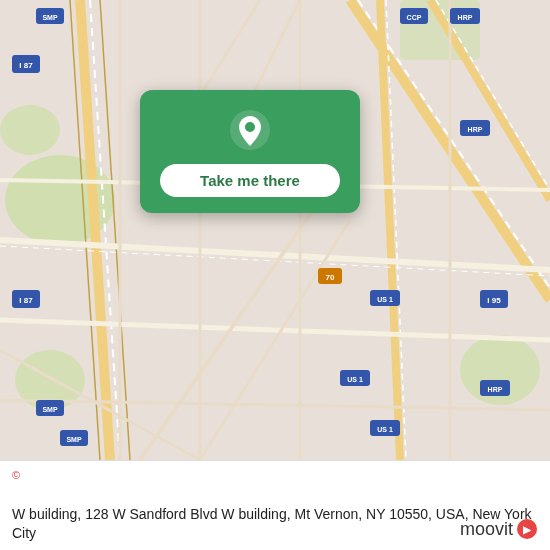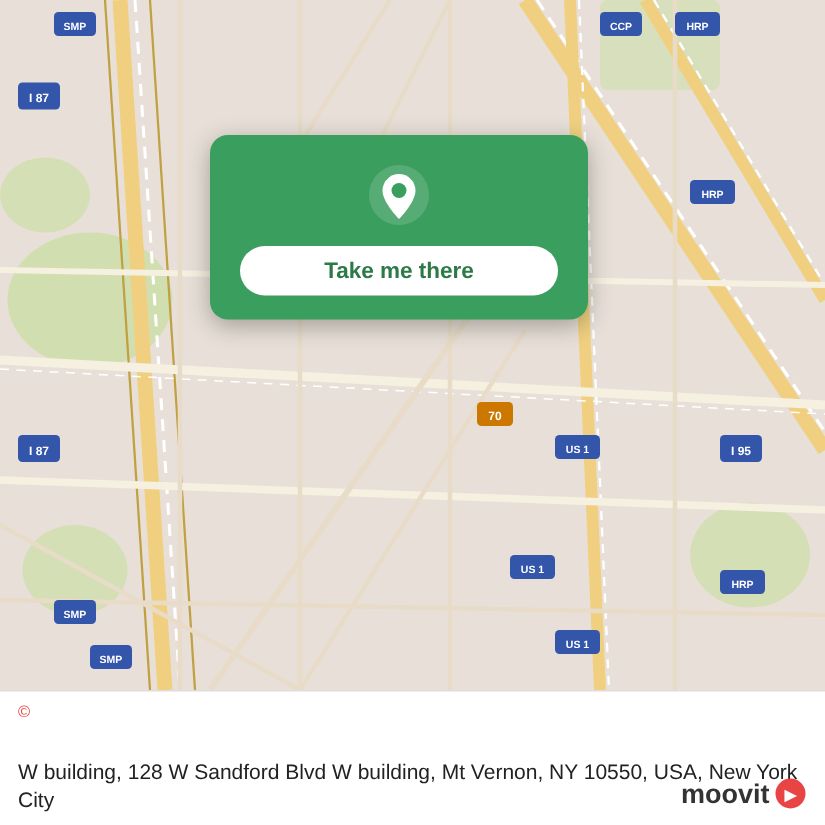--- a/index.html
+++ b/index.html
@@ -34,21 +34,21 @@
       position: absolute;
       top: 0; left: 0;
       width: 100%; height: 100%;
     }
 
     
     .popup-card {
       position: absolute;
       top: 90px;
       left: 140px;
-      width: 252px;
+      width: 220px;
       background: #3a9e5f;
       border-radius: 12px;
       padding: 18px 20px 16px;
       display: flex;
       flex-direction: column;
       align-items: center;
       box-shadow: 0 4px 16px rgba(0,0,0,0.3);
     }
 
     .pin-icon {
@@ -219,20 +219,20 @@
     </div>
   </div>
 
   <div class="bottom-bar" style="position:relative;">
     <div class="attribution">
       <span class="osm-logo">©</span>
     </div>
     <div class="address-text">W building, 128 W Sandford Blvd W building, Mt Vernon, NY 10550, USA, New York City</div>
 
     <div class="moovit-logo">
-      <span class="moovit-text" style="font-size:18px;font-weight:bold;color:#333;">moovit</span>
+      <span class="moovit-text" style="font-size:18px;font-weight:normal;color:#333;">moovit</span>
       <svg width="22" height="22" viewBox="0 0 22 22">
         <circle cx="11" cy="11" r="10" fill="#e84444"></circle>
         <text x="11" y="15" fill="white" font-size="10" text-anchor="middle" font-weight="bold">▶</text>
       </svg>
     </div>
   </div>
 </div>
 
 </body></html>

